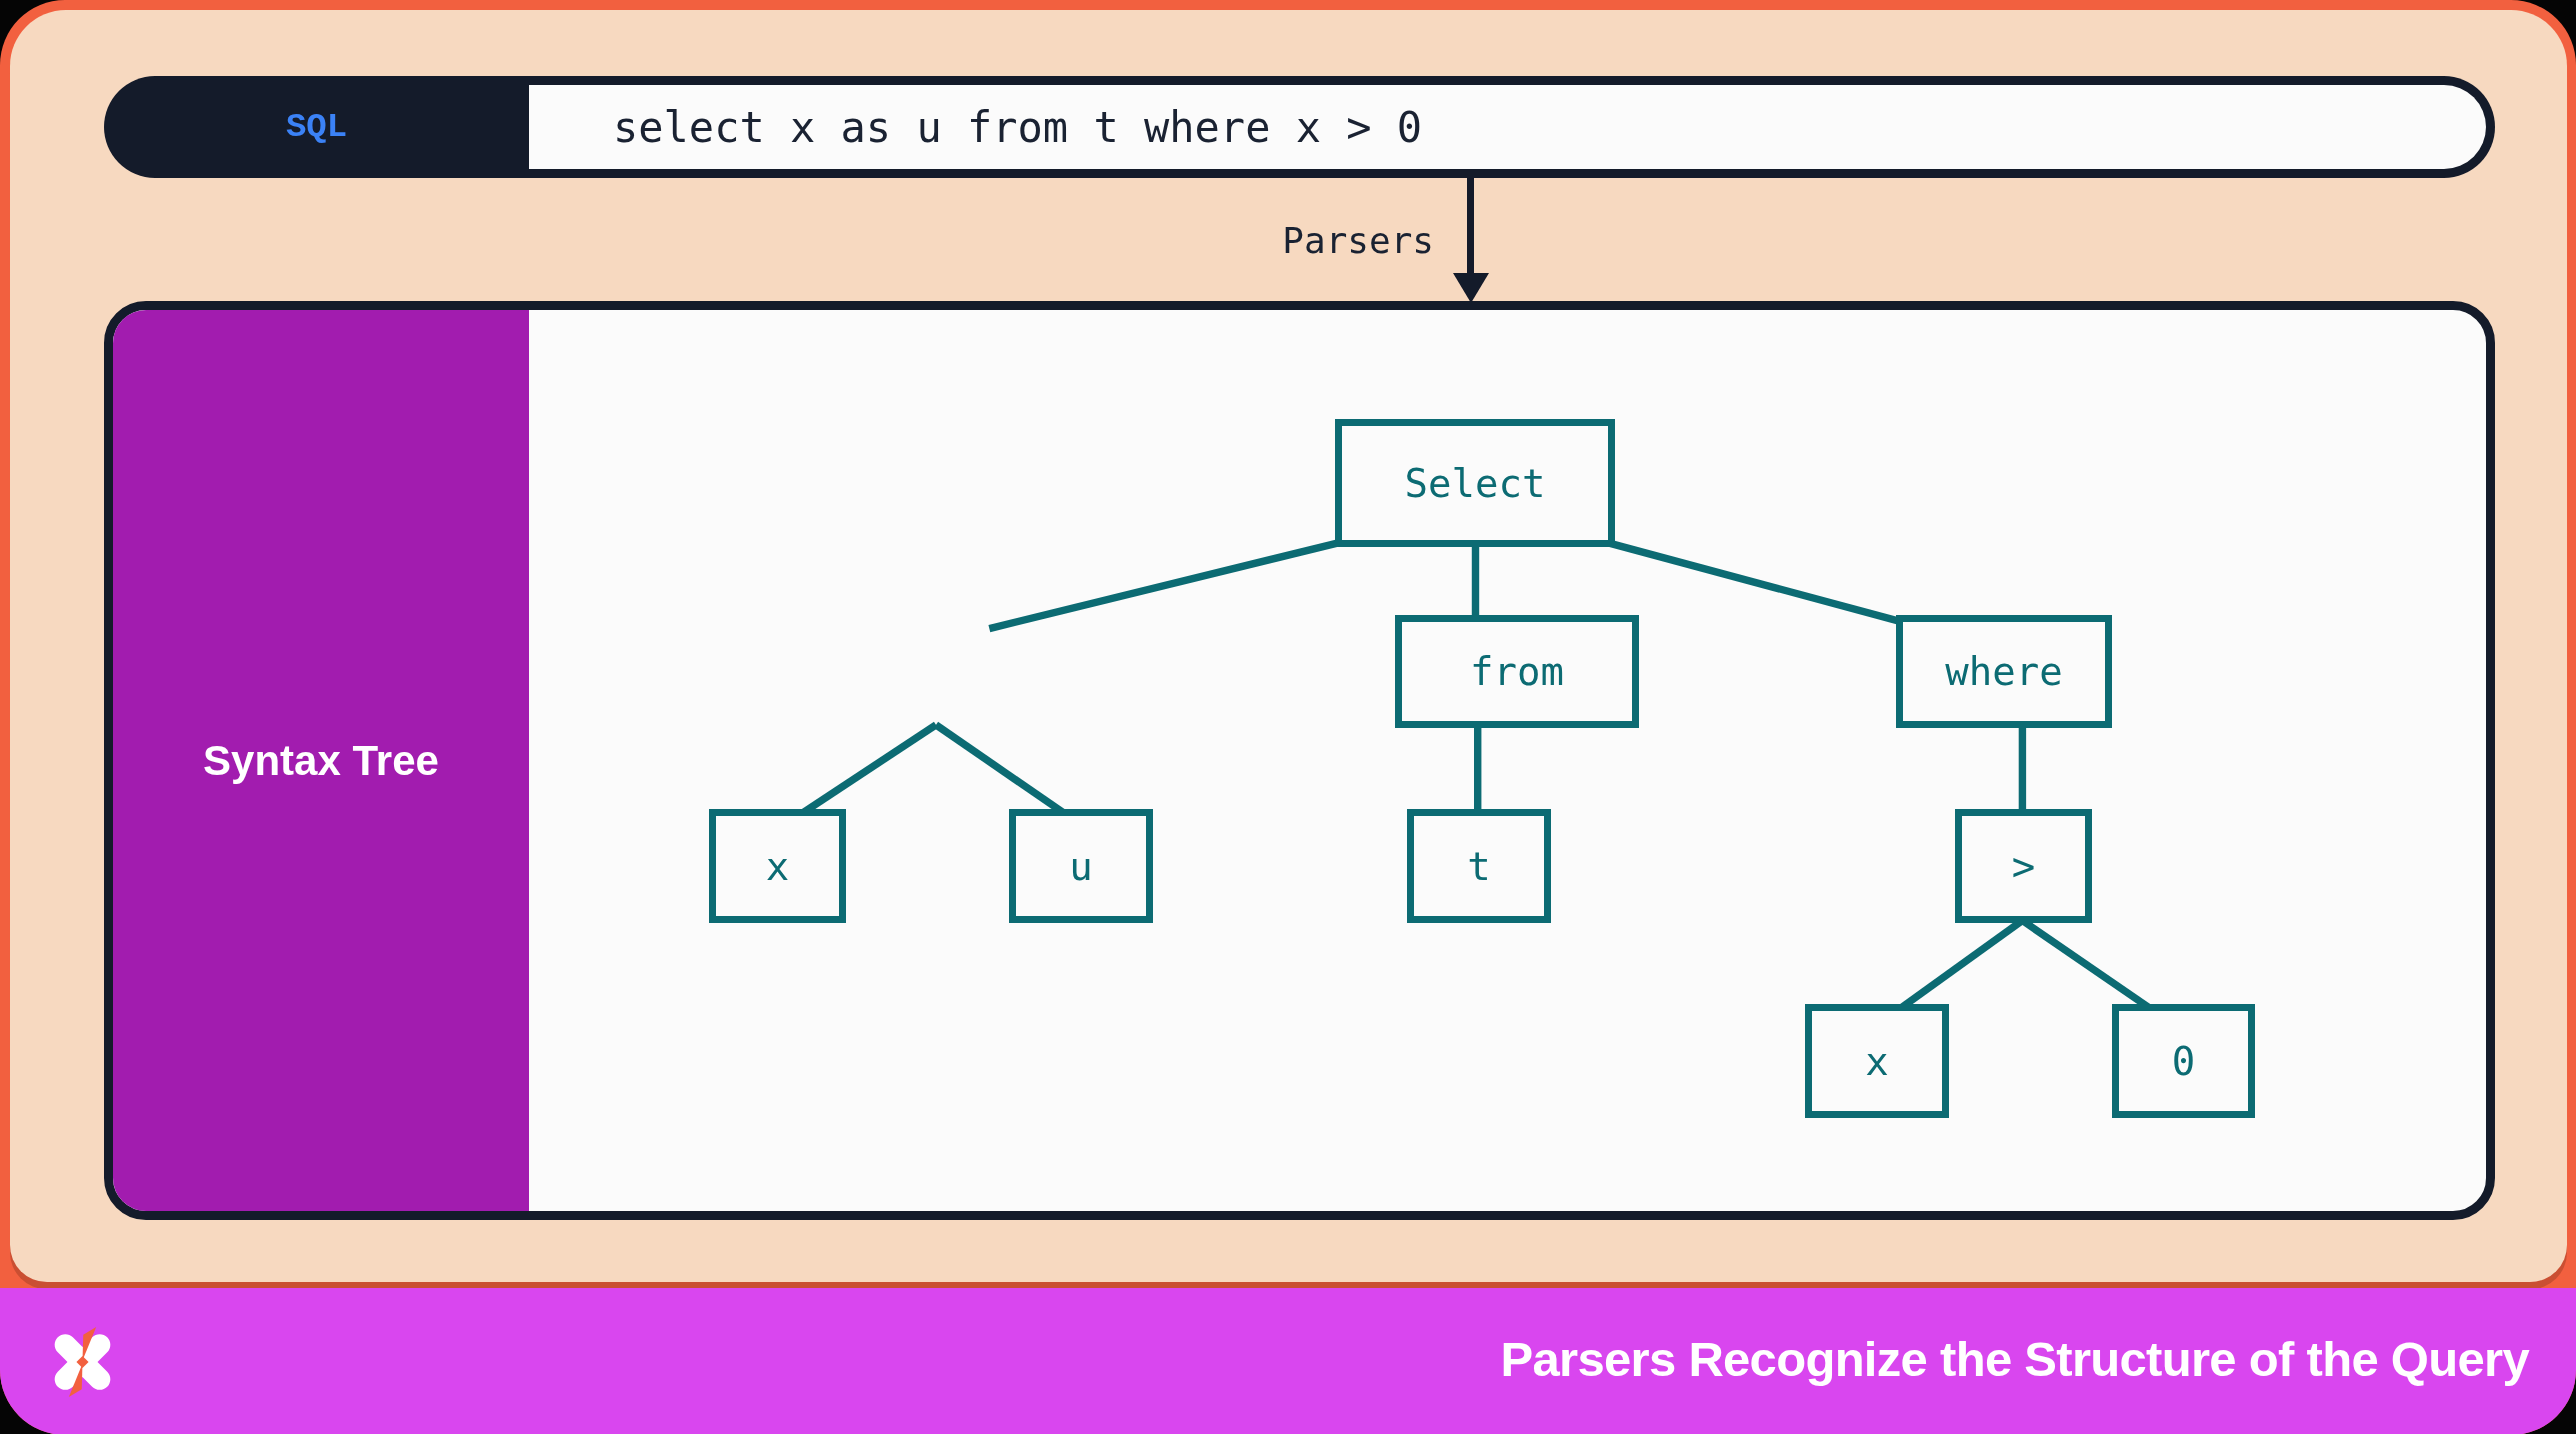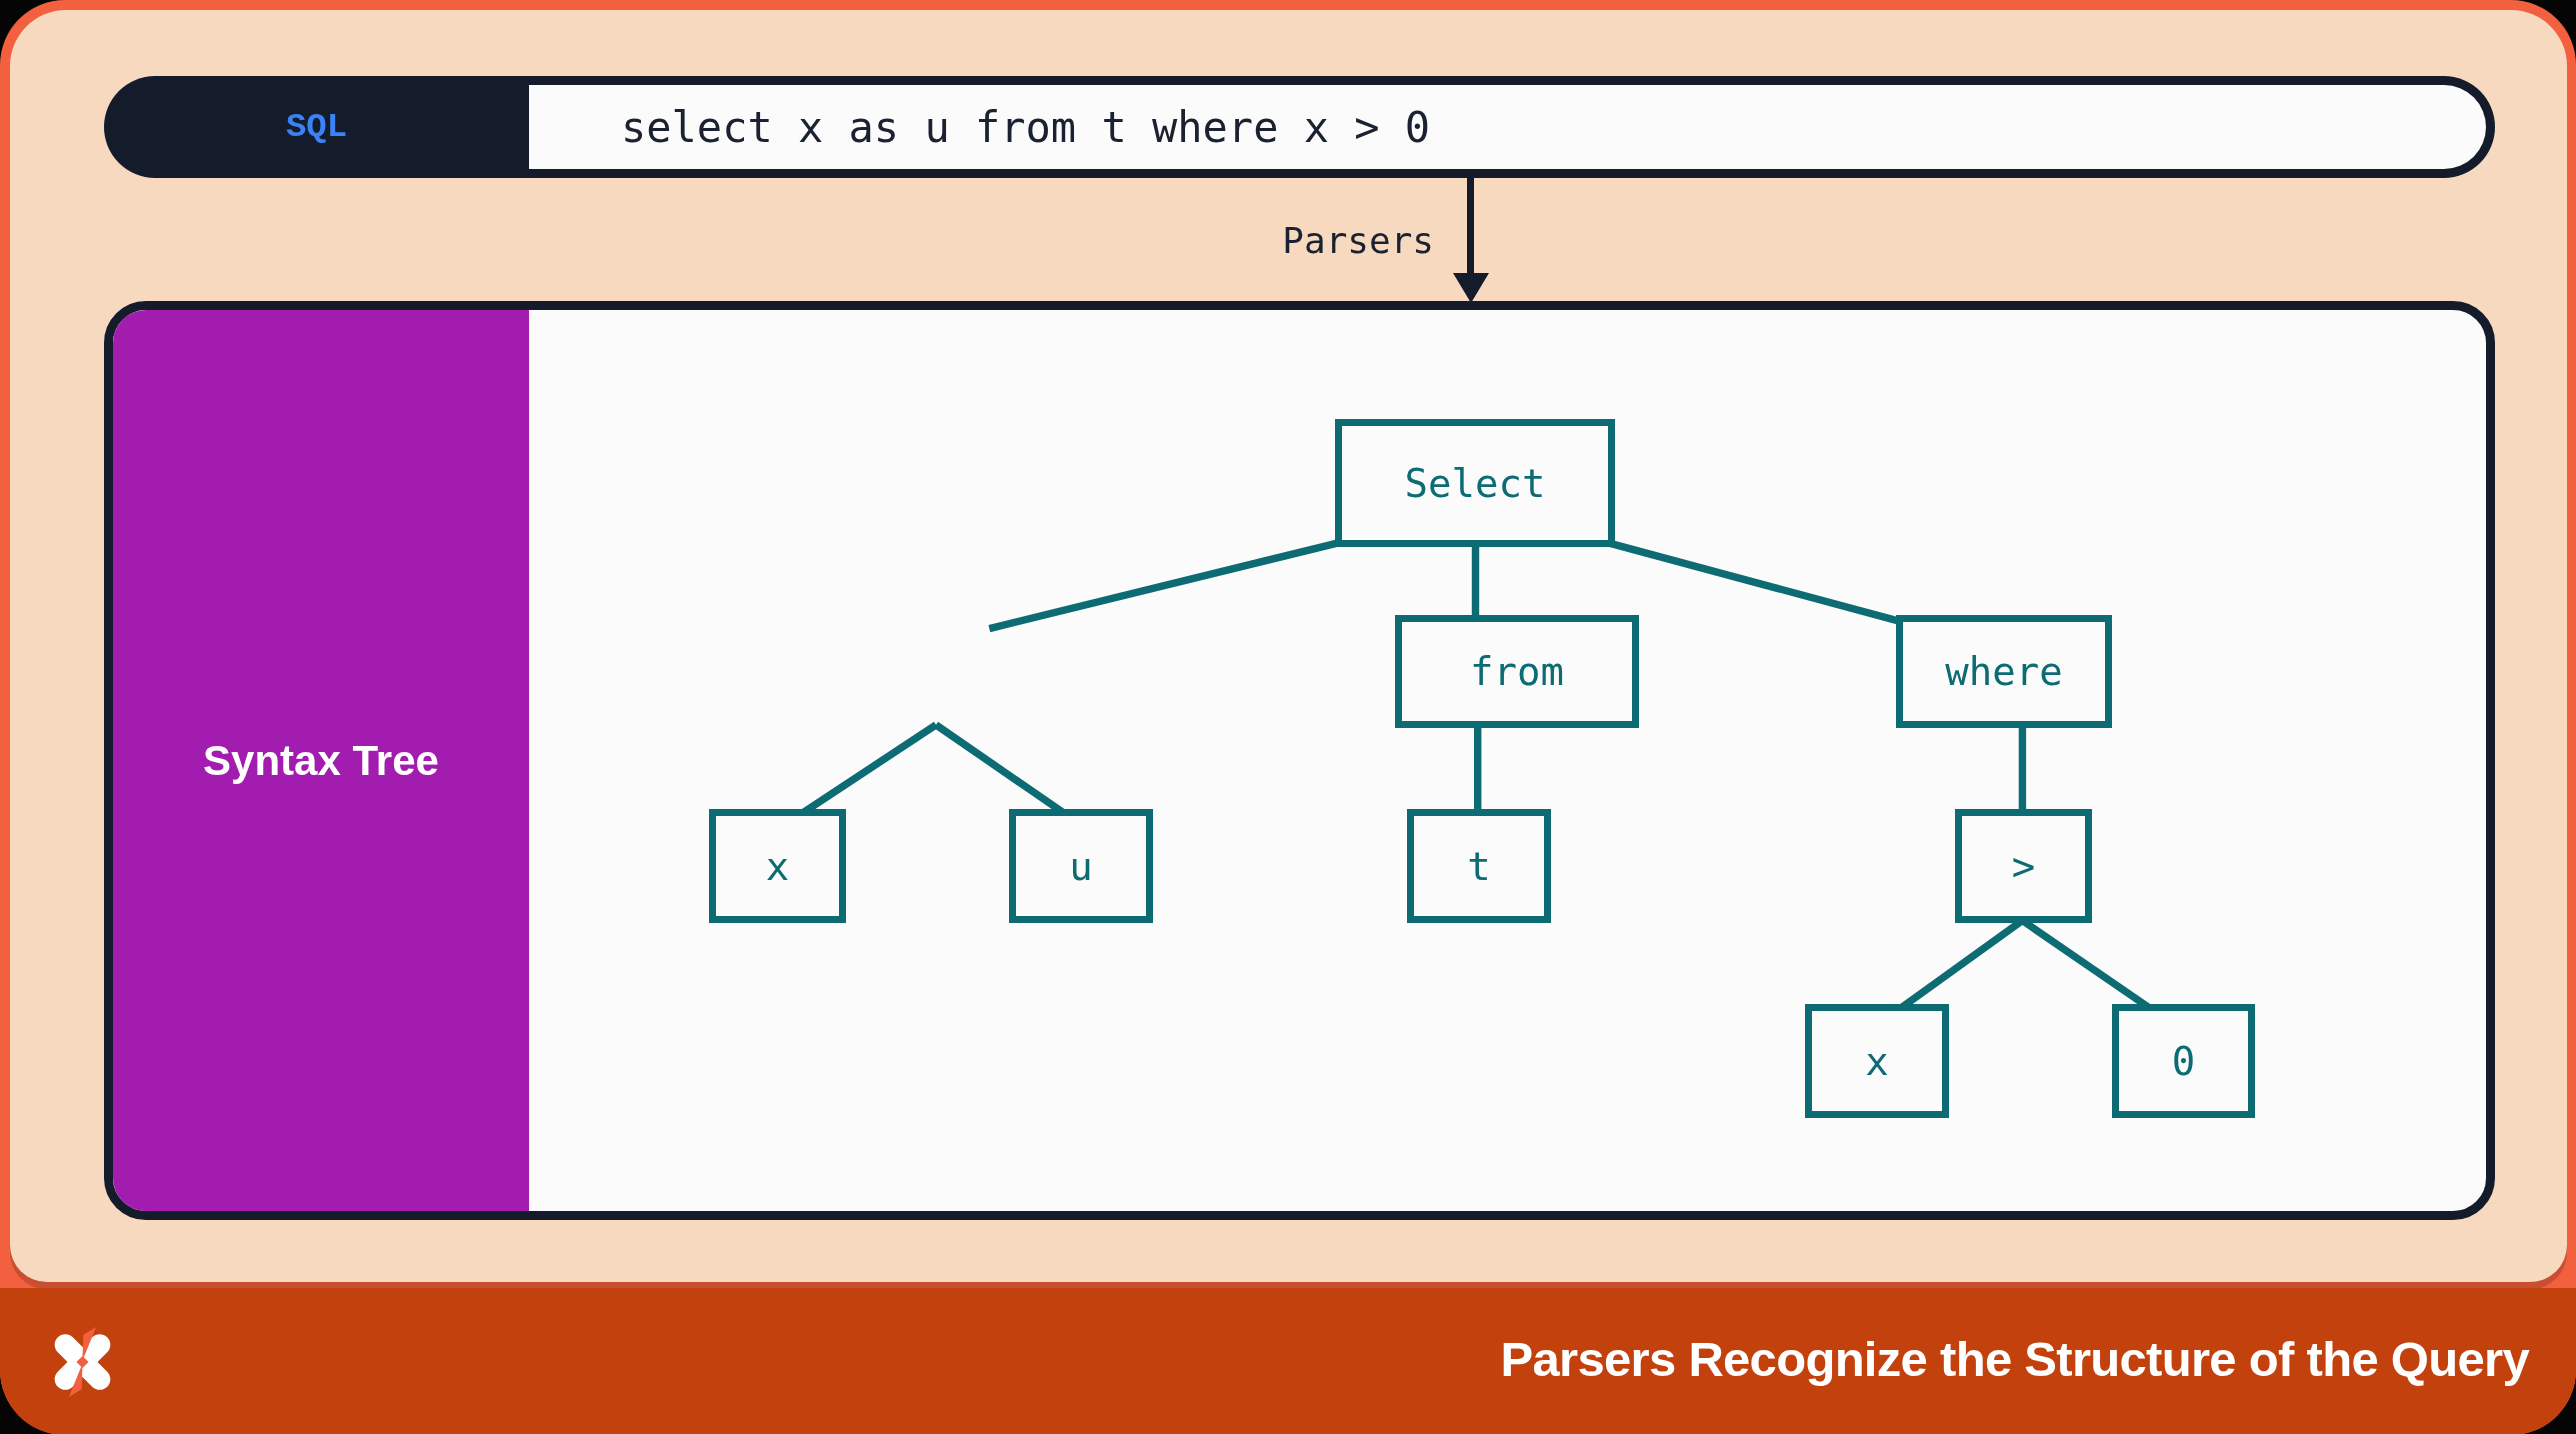--- a/index.html
+++ b/index.html
@@ -7,21 +7,21 @@
 
   
   .slide{position:absolute;inset:0;background:#f2603f;border-radius:65px;overflow:hidden;}
   .peach{position:absolute;left:9.6px;top:9.6px;width:2557px;height:1272px;background:#f7d9c0;
          border-radius:56px 56px 37px 37px;box-shadow:0 7.4px 0 rgba(60,20,5,0.22);}
 
   
   .sql-pill{position:absolute;left:104px;top:76px;width:2391px;height:102px;
             background:#141b2a;border-radius:51px;}
   .sql-pill .inner{position:absolute;left:425px;top:9px;right:9px;bottom:9px;
-            background:#fbfbfb;border-radius:0 42px 42px 0;display:flex;align-items:center;padding-left:8px;}
+            background:#fbfbfb;border-radius:0 42px 42px 0;display:flex;align-items:center;}
   .sql-label{position:absolute;left:0;top:0;width:425px;height:100%;display:flex;
             align-items:center;justify-content:center;color:#3b82f6;font-size:34px;font-weight:bold;font-family:Liberation Mono, monospace;}
   .sql-query{padding-left:84px;font-family:"DejaVu Sans Mono",monospace;font-size:42px;
             color:#1a2232;white-space:pre;}
 
   
   .parser-label{position:absolute;left:1112px;top:221px;width:322px;text-align:right;
             font-family:"DejaVu Sans Mono",monospace;font-size:36px;color:#1a2232;line-height:39px;}
   .arrow-line{position:absolute;left:1467px;top:178px;width:6.7px;height:96px;background:#141b2a;}
   .arrow-head{position:absolute;left:1453px;top:273px;width:0;height:0;
@@ -45,21 +45,21 @@
   .n-from{left:1368px;top:615px;width:244px;height:113px;margin-left:27px;}
   .n-where{left:1896px;top:615px;width:216px;height:113px;}
   .n-x1{left:709px;top:809px;width:137px;height:114px;}
   .n-u{left:1009px;top:809px;width:144px;height:114px;}
   .n-t{left:1407px;top:809px;width:144px;height:114px;}
   .n-gt{left:1955px;top:809px;width:137px;height:114px;}
   .n-x2{left:1805px;top:1004px;width:144px;height:114px;}
   .n-zero{left:2112px;top:1004px;width:143px;height:114px;}
 
   
-  .footer{position:absolute;left:0;right:0;bottom:0;top:1288px;background:#c2410c;}
+  .footer{position:absolute;left:0;right:0;bottom:0;top:1288px;background:#d946ef;}
   .footer-title{position:absolute;right:47px;top:0;bottom:4.4px;display:flex;align-items:center;
         color:#ffffff;font-size:49px;font-weight:bold;letter-spacing:-0.7px;}
   .brand-logo{position:absolute;left:44px;top:36px;width:77px;height:76px;}
 </style>
 </head>
 <body>
 
 <div class="slide">
   <div class="peach"></div>
 

